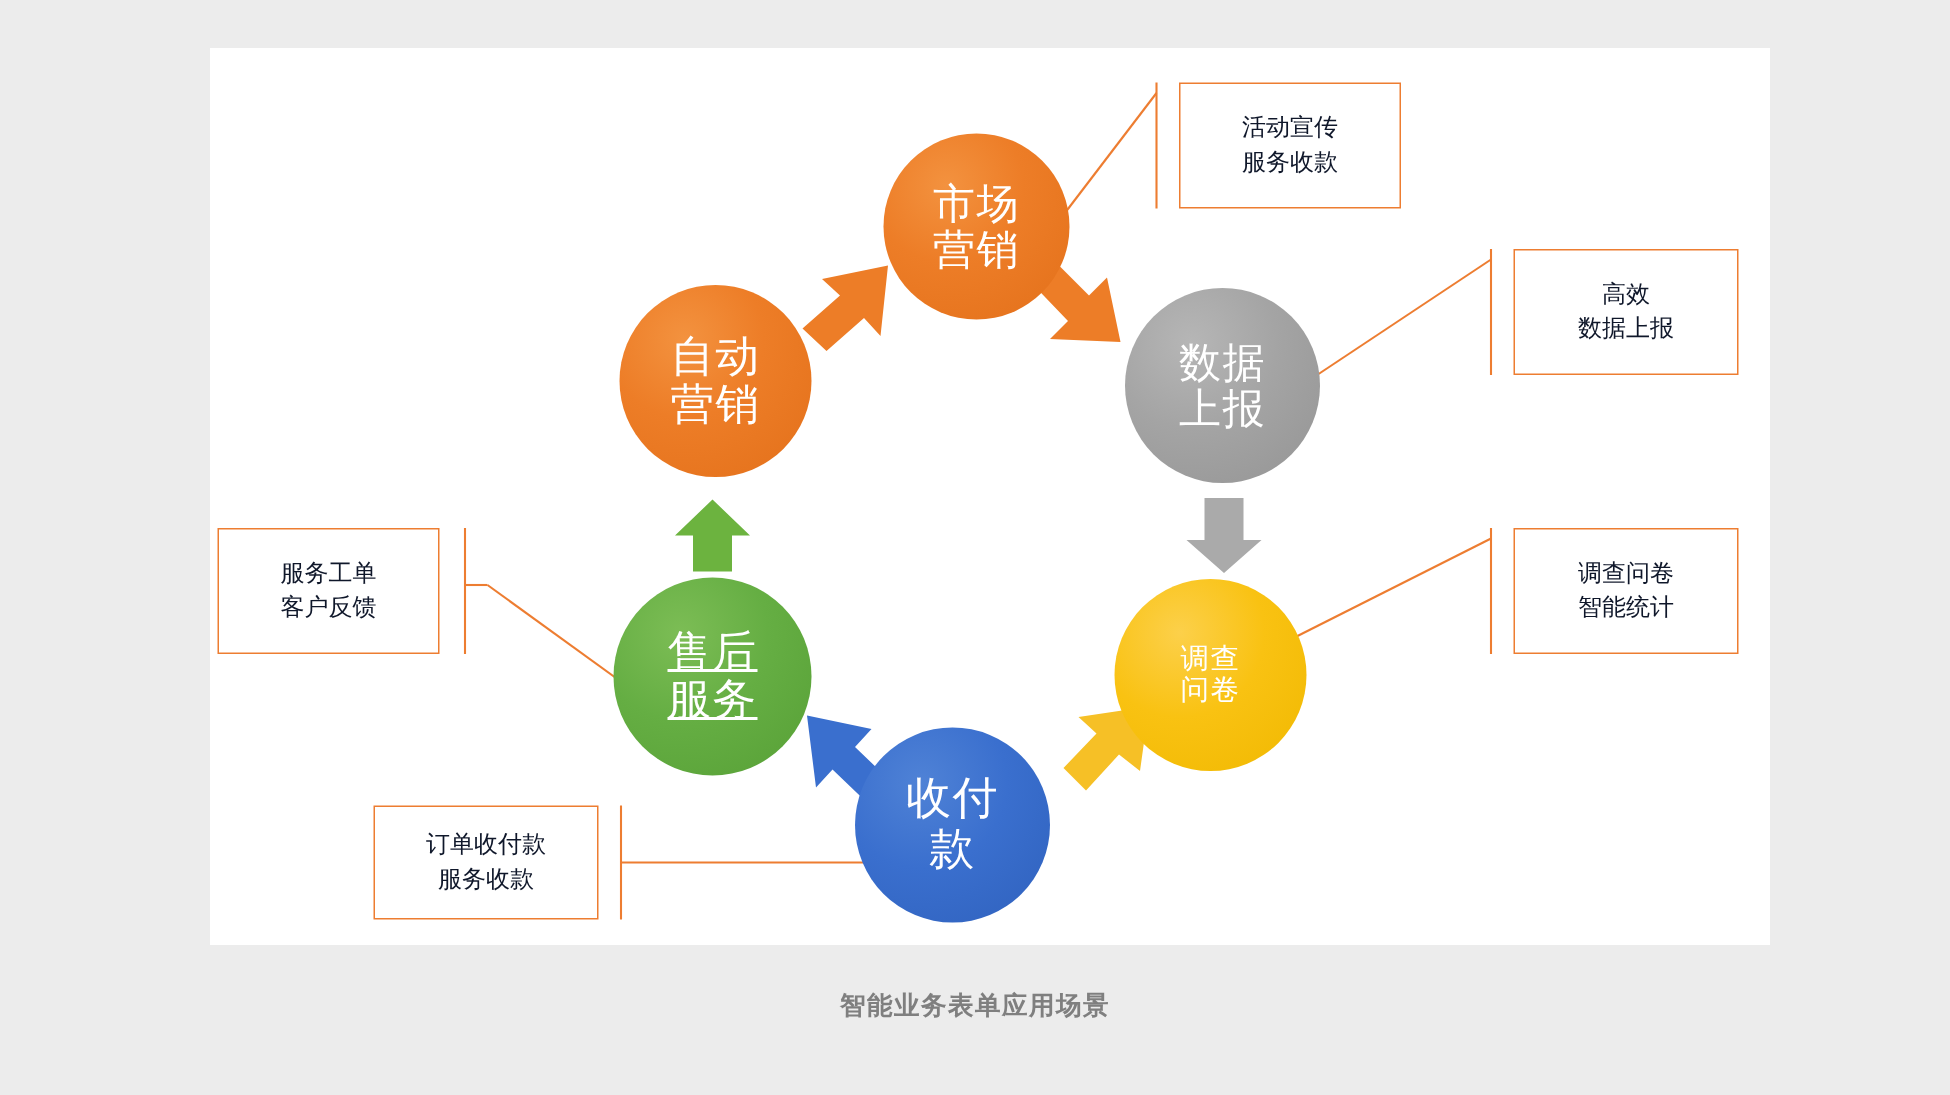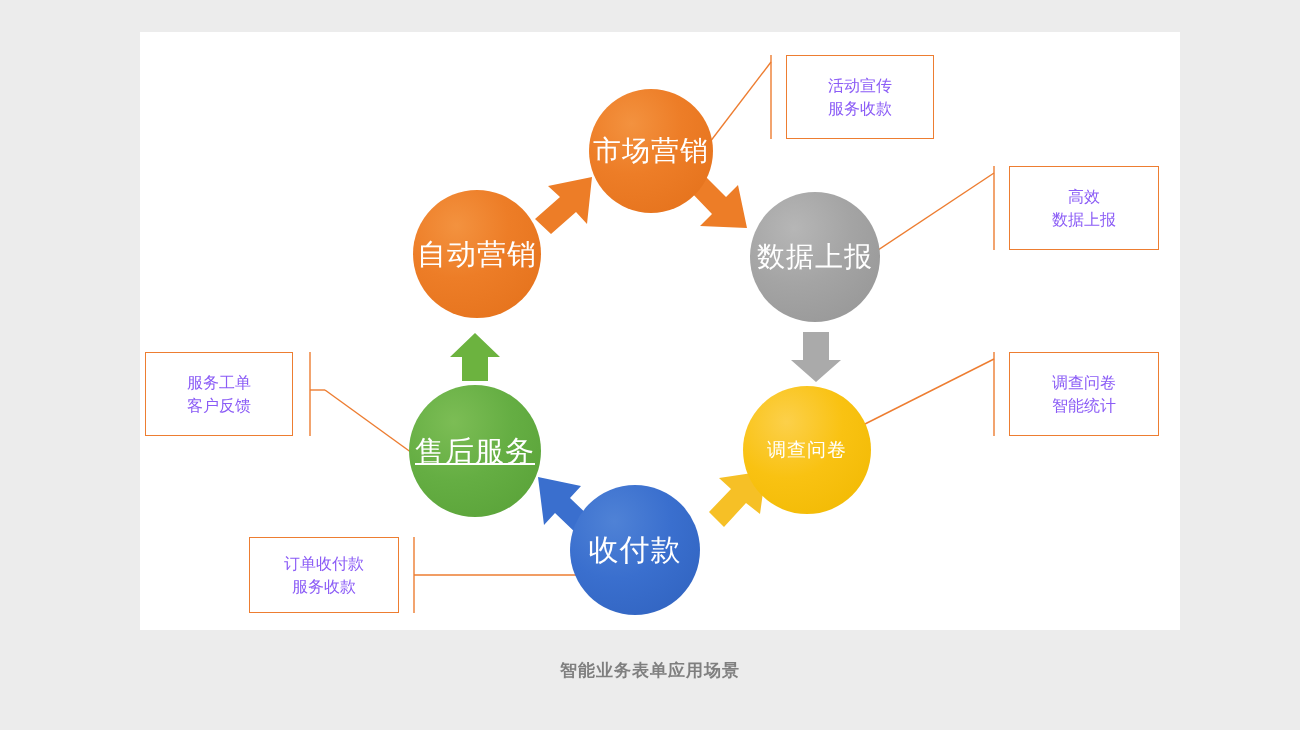--- a/index.html
+++ b/index.html
@@ -39,21 +39,21 @@
     width: 1300px;
     height: 730px;
     pointer-events: none;
   }
 
   
   .node {
     position: absolute;
     border-radius: 50%;
     display: flex;
-    flex-direction: row;
+    flex-direction: column;
     align-items: center;
     justify-content: center;
     color: #ffffff;
     line-height: 1.12;
     text-align: center;
     letter-spacing: 1px;
     box-sizing: border-box;
   }
   .node .node-line {
     display: block;
@@ -95,21 +95,21 @@
 
   
   .callout {
     position: absolute;
     border: 1px solid #ed7d31;
     background: #ffffff;
     display: flex;
     flex-direction: column;
     align-items: center;
     justify-content: center;
-    color: #8b5cf6;
+    color: #0f172a;
     font-size: 16px;
     line-height: 1.45;
     box-sizing: border-box;
     text-align: center;
   }
   .callout .callout-line { white-space: nowrap; display: block; }
 
   #callout-marketing { left: 786px; top: 55px;  width: 148px; height: 84px; }
   #callout-data      { left: 1009px; top: 166px; width: 150px; height: 84px; }
   #callout-survey    { left: 1009px; top: 352px; width: 150px; height: 84px; }

